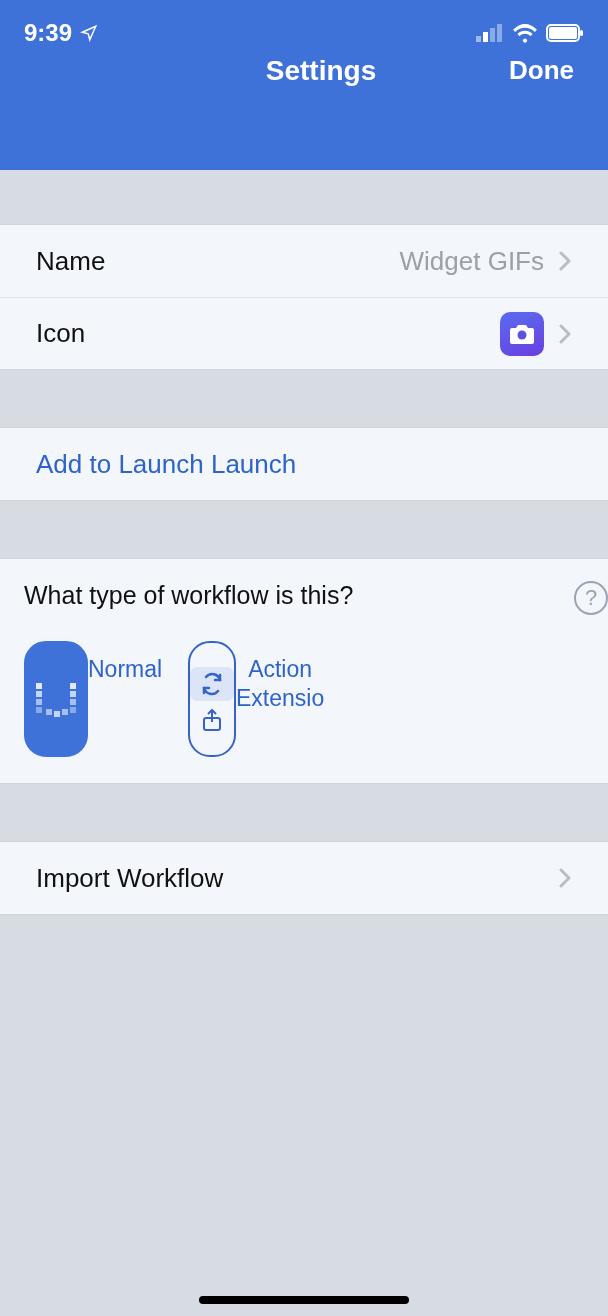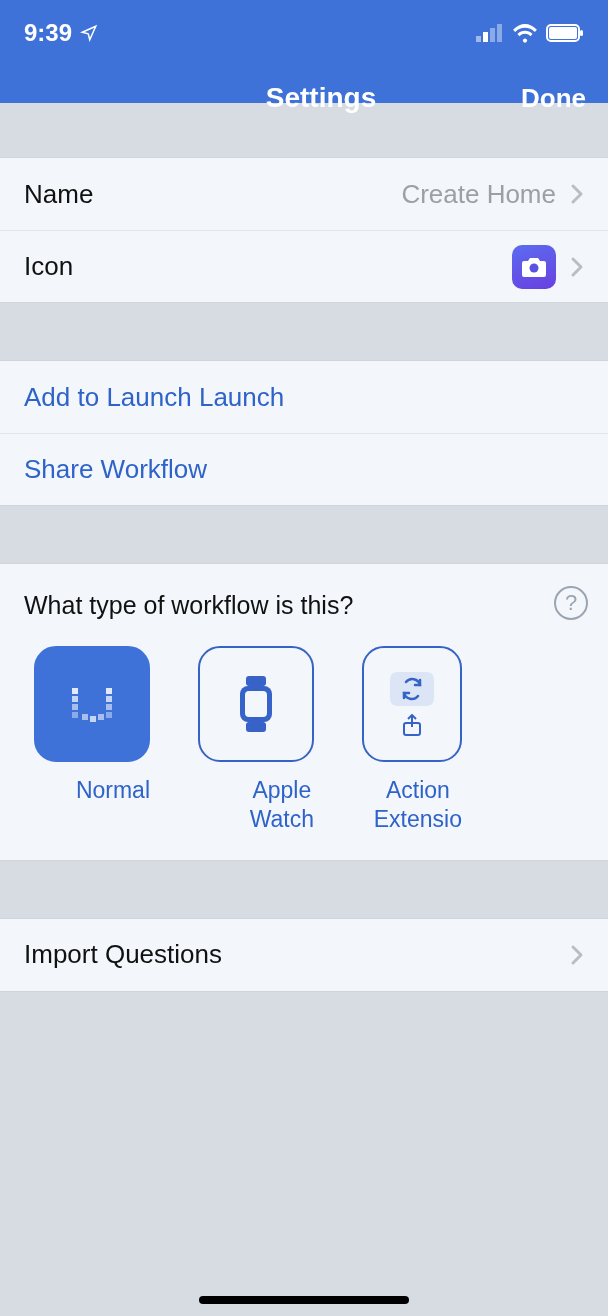--- a/index.html
+++ b/index.html
@@ -1,46 +1,46 @@
 <!DOCTYPE html>
 <html><head>
 <meta charset="utf-8">
 <style>
   * { box-sizing: border-box; margin: 0; padding: 0; }
   html, body { width: 608px; height: 1316px; font-family: -apple-system, "Helvetica Neue", Arial, sans-serif; background: #d6dce2; overflow: hidden; }
   .screen { width: 608px; height: 1316px; background: #d6dce2; position: relative; }
 
   
-  .header { background: #3f72d9; color: #fff; height: 103px; }
+  .header { background: #3f72d9; color: #fff; height: 170px; }
   .statusbar { display: flex; justify-content: space-between; align-items: center; padding: 10px 24px 0 24px; height: 55px; font-size: 24px; font-weight: 600; }
   .sb-left { display: flex; align-items: center; gap: 8px; }
   .sb-right { display: flex; align-items: center; gap: 8px; }
-  .navbar { display: flex; align-items: center; justify-content: center; height: 86px; position: relative; padding-left: 34px; }
+  .navbar { display: flex; justify-content: center; height: 86px; position: relative; padding-left: 34px; }
   .nav-title { font-size: 28px; font-weight: 600; color: #fff; }
-  .nav-done { position: absolute; right: 22px; font-size: 26px; font-weight: 600; color: #fff; }
+  .nav-done { position: absolute; right: 34px; font-size: 26px; font-weight: 600; color: #fff; }
 
   
   .group { background: #f3f6fa; margin-top: 54px; border-top: 1px solid #d0d5db; border-bottom: 1px solid #d0d5db; }
   .group.tight { margin-top: 57px; }
-  .row { display: flex; align-items: center; height: 72px; padding: 0 24px; font-size: 26px; color: #111; }
+  .row { display: flex; align-items: center; height: 72px; padding: 0 36px; font-size: 26px; color: #111; }
   .row + .row { border-top: 1px solid #e1e5ea; }
   .row .label { flex: 0 0 auto; }
   .row .value { flex: 1; text-align: right; color: #9aa0a6; padding-right: 14px; font-size: 26px; }
   .row .chev { color: #b8bec6; font-size: 26px; }
   .row.link { color: #2e63c9; }
   .row .iconbox { width: 44px; height: 44px; border-radius: 10px; background: linear-gradient(160deg,#5a6cf0,#6a3fe0); display:flex; align-items:center; justify-content:center; margin-right: 14px; }
   .row .spacer { flex:1; }
 
   
   .typesection { background: #f3f6fa; margin-top: 57px; border-top: 1px solid #d0d5db; border-bottom: 1px solid #d0d5db; padding: 22px 0 26px 24px; }
-  .typeheader { display:flex; align-items:flex-end; justify-content:space-between; padding-right: 20px; }
+  .typeheader { display:flex; align-items:flex-start; justify-content:space-between; }
   .typeheader .q { font-size: 25px; color: #111; }
   .helpcircle { width: 34px; height:34px; border:2px solid #9aa5b3; border-radius:50%; color:#9aa5b3; display:flex; align-items:center; justify-content:center; font-size:22px; font-weight:500; }
   .typerow { display:flex; gap: 38px; margin-top: 26px; overflow: hidden; }
-  .typeopt { display:flex; flex-direction:column; align-items:flex-end; width: 126px; flex: 0 0 auto; }
+  .typeopt { display:flex; flex-direction:row; align-items:flex-start; width: 126px; flex: 0 0 auto; }
   .tile { width: 116px; height: 116px; border-radius: 22px; border: 2.5px solid #3763c9; display:flex; align-items:center; justify-content:center; background:#f3f6fa; }
   .tile.selected { background: #3f72d9; border-color:#3f72d9; }
   .tlabel { margin-top: 14px; color: #2e63c9; font-size: 23px; text-align:center; line-height: 1.25; }
 
   
   .homebar { position:absolute; bottom: 12px; left: 50%; transform:translateX(-50%); width: 210px; height: 8px; border-radius: 5px; background: #000; }
 
   svg { display:block; }
 </style>
 </head>
@@ -75,21 +75,21 @@
     </div>
     <div class="navbar">
       <div class="nav-title">Settings</div>
       <div class="nav-done">Done</div>
     </div>
   </div>
 
   <div class="group">
     <div class="row">
       <span class="label">Name</span>
-      <span class="value">Create Home</span>
+      <span class="value">Widget GIFs</span>
       <span class="chev">
         <svg width="14" height="22" viewBox="0 0 14 22" fill="none" stroke="#b8bec6" stroke-width="3" stroke-linecap="round" stroke-linejoin="round">
             <polyline points="3,3 11,11 3,19"></polyline>
           </svg>
       </span>
     </div>
     <div class="row">
       <span class="label">Icon</span>
       <span class="spacer"></span>
       <span class="iconbox">
@@ -102,23 +102,20 @@
         <svg width="14" height="22" viewBox="0 0 14 22" fill="none" stroke="#b8bec6" stroke-width="3" stroke-linecap="round" stroke-linejoin="round">
             <polyline points="3,3 11,11 3,19"></polyline>
           </svg>
       </span>
     </div>
   </div>
 
   <div class="group tight">
     <div class="row link">
       <span>Add to Launch Launch</span>
-    </div>
-    <div class="row link">
-      <span>Share Workflow</span>
     </div>
   </div>
 
   <div class="typesection">
     <div class="typeheader">
       <div class="q">What type of workflow is this?</div>
       <div class="helpcircle">?</div>
     </div>
     <div class="typerow">
 
@@ -137,32 +134,20 @@
                 <rect x="44" y="22" width="6" height="6" opacity="0.7"></rect>
                 <rect x="44" y="30" width="6" height="6" opacity="0.55"></rect>
                 <rect x="44" y="38" width="6" height="6" opacity="0.4"></rect>
             </g>
           </svg>
         </div>
         <div class="tlabel">Normal</div>
       </div>
 
 
-      <div class="typeopt">
-        <div class="tile">
-          <svg width="48" height="60" viewBox="0 0 48 60" fill="#3763c9">
-            <rect x="14" y="2" width="20" height="10" rx="3"></rect>
-              <rect x="14" y="48" width="20" height="10" rx="3"></rect>
-            <rect x="8" y="12" width="32" height="36" rx="8" fill="#3763c9"></rect>
-            <rect x="13" y="17" width="22" height="26" rx="4" fill="#f3f6fa"></rect>
-          </svg>
-        </div>
-        <div class="tlabel" style="white-space:pre-line;">Apple
-Watch</div>
-      </div>
 
       <div class="typeopt" style="width:110px;">
         <div class="tile" style="flex-direction:column; gap:8px; width:100px;">
           <div style="width:44px;height:34px;border-radius:7px;background:#dbe5f6;display:flex;align-items:center;justify-content:center;">
             <svg width="24" height="24" viewBox="0 0 24 24" fill="none" stroke="#3763c9" stroke-width="2.5" stroke-linecap="round">
                 <path d="M20 8a8 8 0 0 0-14-3M4 16a8 8 0 0 0 14 3"></path>
                 <polyline points="20,3 20,8 15,8"></polyline>
                 <polyline points="4,21 4,16 9,16"></polyline>
               </svg>
           </div>
@@ -173,21 +158,21 @@
         </div>
         <div class="tlabel" style="white-space:pre-line;">Action
 Extensio</div>
       </div>
 
     </div>
   </div>
 
   <div class="group tight">
     <div class="row">
-      <span class="label">Import Questions</span>
+      <span class="label">Import Workflow</span>
       <span class="spacer"></span>
       <span class="chev">
         <svg width="14" height="22" viewBox="0 0 14 22" fill="none" stroke="#b8bec6" stroke-width="3" stroke-linecap="round" stroke-linejoin="round">
             <polyline points="3,3 11,11 3,19"></polyline>
           </svg>
       </span>
     </div>
   </div>
 
   <div class="homebar"></div>

